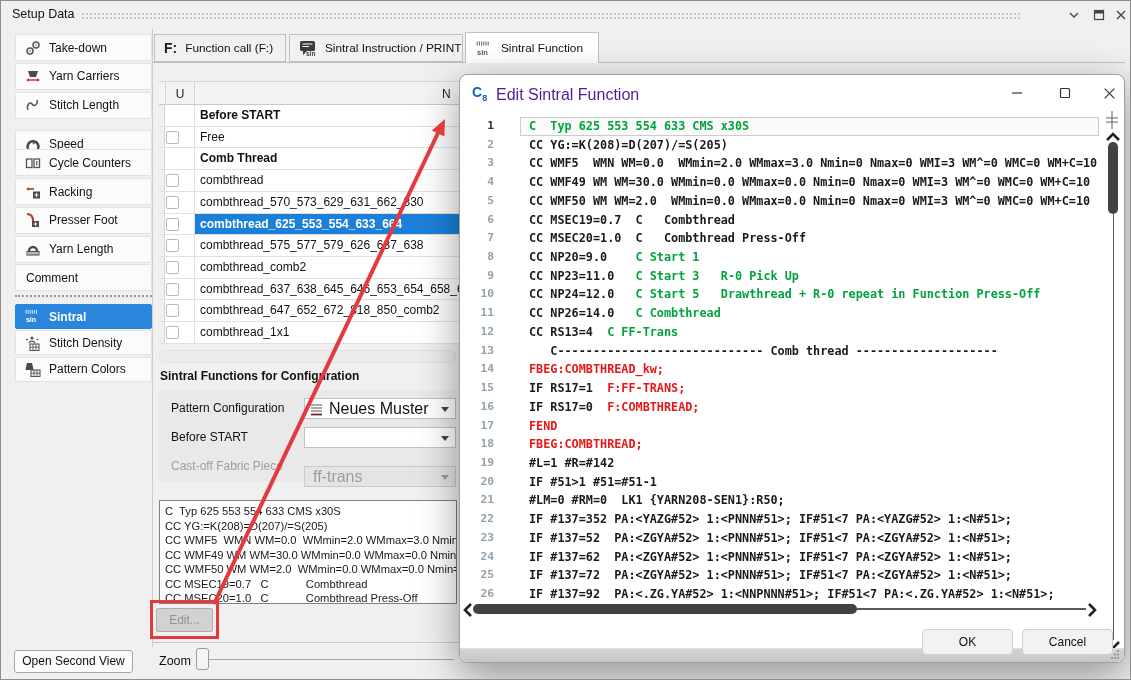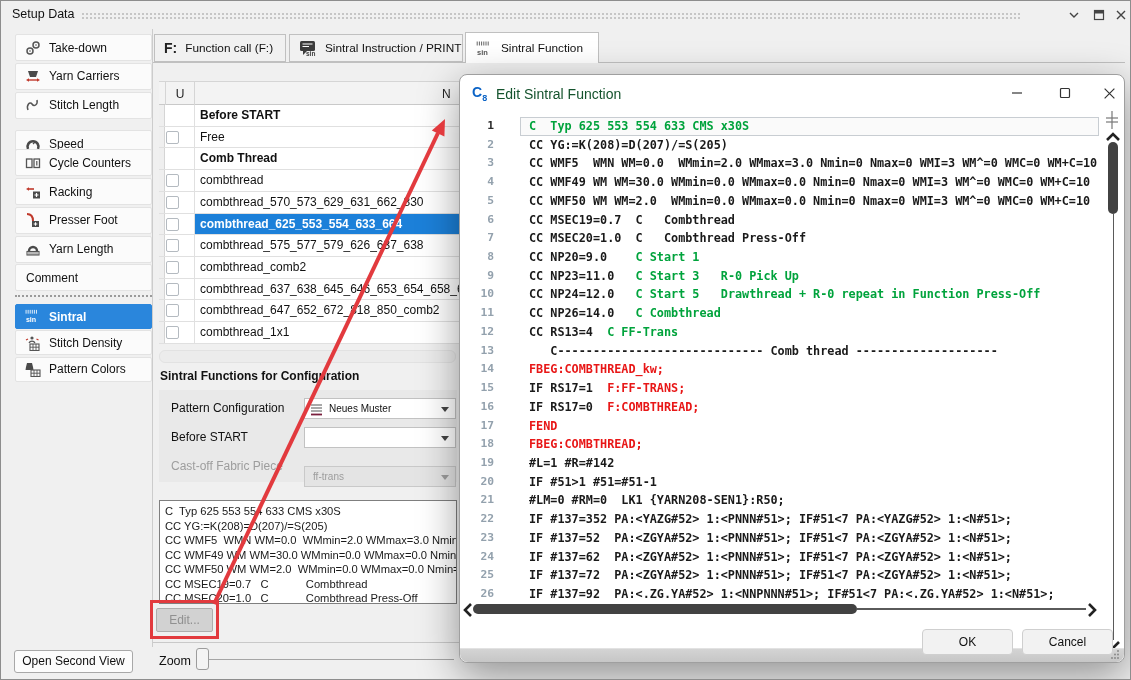--- a/index.html
+++ b/index.html
@@ -36,42 +36,42 @@
 .trow .cb {position:absolute;left:1px;top:4px;width:13px;height:13px;border:1px solid #b4bac0;border-radius:2px;background:#fff;}
 .trow .c2 {position:absolute;left:36px;top:0;right:0;height:100%;line-height:21.7px;padding-left:5px;white-space:nowrap;overflow:hidden;color:#111;}
 .trow.group .c2 {font-weight:bold;}
 .trow.sel .c2 {background:#1c80d9;color:#fff;font-weight:bold;}
 
 #tbl-hscroll {position:absolute;left:158px;top:349px;width:297px;height:13px;background:#ececec;border:1px solid #e2e2e2;border-radius:6px;}
 
 #cfg-title {position:absolute;left:159px;top:368px;font-size:12px;font-weight:bold;color:#111;}
 #cfg-panel {position:absolute;left:158px;top:389px;width:298px;height:92px;background:#e9e9e9;}
 .cfg-row {position:absolute;left:12px;height:21px;font-size:12px;color:#111;line-height:21px;white-space:nowrap;}
-.dd {position:absolute;left:145px;width:152px;height:21px;background:#fff;border:1px solid #c2c2c2;font-size:10px;line-height:19px;color:#111;}
+.dd {position:absolute;left:145px;width:152px;height:21px;background:#fff;border:1px solid #c2c2c2;font-size:16px;line-height:19px;color:#111;}
 .dd .txt {position:absolute;left:24px;top:0;white-space:nowrap;}
 .dd .arr {position:absolute;right:6px;top:8px;width:0;height:0;border-left:4px solid transparent;border-right:4px solid transparent;border-top:5px solid #444;}
 .dd.disabled {background:#e4e4e4;border-color:#c9c9c9;color:#9d9d9d;}
 .dd.disabled .arr {border-top-color:#9d9d9d;}
 .cfg-row.disabled {color:#9d9d9d;}
 
 #preview {position:absolute;left:158px;top:499px;width:298px;height:104px;background:#fff;border:1px solid #7f7f7f;overflow:hidden;padding:3px 5px;}
 .pline {font-size:11.2px;line-height:14.5px;white-space:pre;color:#1a1a1a;}
 #edit-btn {position:absolute;left:155px;top:607px;width:57px;height:24px;background:#d2d2d2;border:1px solid #adadad;border-radius:2px;font-size:12px;color:#909090;text-align:center;line-height:22px;}
 #main-bottom-line {position:absolute;left:152px;top:641px;width:972px;height:1px;background:#c9c9c9;}
 
 #osv-btn {position:absolute;left:13px;top:649px;width:119px;height:23px;background:#fcfcfc;border:1px solid #a8a8a8;border-radius:3px;font-size:12px;color:#111;text-align:center;line-height:21px;}
 #zoom-label {position:absolute;left:158px;top:653px;font-size:12.5px;color:#111;}
 #zoom-track {position:absolute;left:198px;top:658px;width:255px;height:1px;background:#a5a5a5;}
 #zoom-thumb {position:absolute;left:195px;top:647px;width:13px;height:22px;background:#f4f4f4;border:1px solid #9c9c9c;border-radius:3px;}
 
 #dlg {position:absolute;left:458px;top:73px;width:666px;height:589px;background:#fff;border:1px solid #9f9f9f;border-radius:8px;box-shadow:0 12px 40px rgba(0,0,0,0.4);z-index:20;}
 #dlg-title {position:absolute;left:0;top:0;right:0;height:36px;}
 #dlg-icon {position:absolute;left:12px;top:9px;font-size:14px;font-weight:bold;color:#0b63c6;}
 #dlg-icon sub {font-size:9px;}
-#dlg-title-text {position:absolute;left:36px;top:11px;font-size:14px;color:#14532d;}
+#dlg-title-text {position:absolute;left:36px;top:11px;font-size:16px;color:#4c1d95;}
 .dlg-btn {position:absolute;top:8px;width:22px;height:20px;display:flex;align-items:center;justify-content:center;}
 #code-area {position:absolute;left:1px;top:40px;width:640px;height:486px;overflow:hidden;background:#fff;}
 .cl {position:absolute;left:0;width:100%;height:18.72px;line-height:18.72px;font-family:"DejaVu Sans Mono",monospace;font-size:11.8px;font-weight:bold;}
 .cl .ln {position:absolute;left:0;top:0;width:33px;text-align:right;color:#93a1ad;font-size:11.3px;}
 .cl .ctext {position:absolute;left:68px;top:0;white-space:pre;}
 .cl.sel .ln {color:#2b2b2b;}
 .sel-box {position:absolute;left:59px;right:2px;top:0;height:18.7px;border:1px solid #c8cdd2;background:#fafafa;}
 .seg-k {color:#1a1a1a;} .seg-g {color:#00a33c;} .seg-r {color:#e81717;}
 
 #vsb-split {position:absolute;left:646px;top:36px;width:12px;height:18px;}

